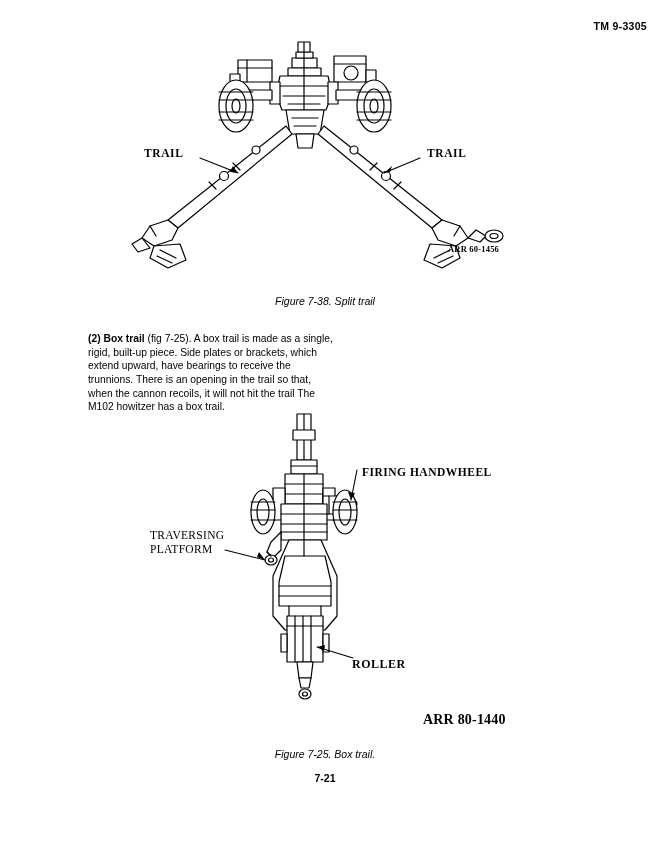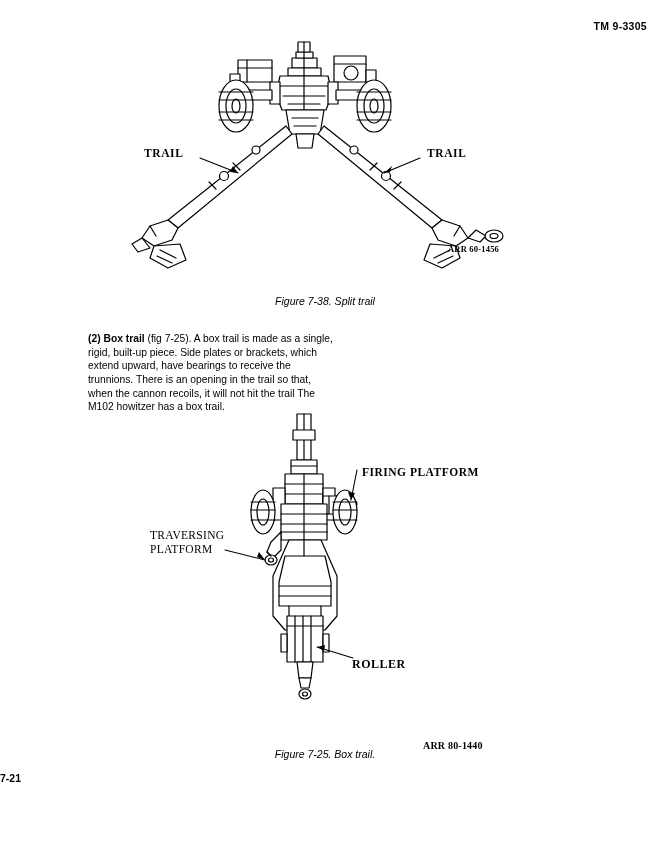--- a/index.html
+++ b/index.html
@@ -130,42 +130,43 @@
     left: 352px;
     top: 657px;
     font-size: 12px;
     font-weight: bold;
     letter-spacing: 0.5px;
     font-family: "Liberation Serif", serif;
   }
   .code-2 {
     position: absolute;
     left: 423px;
-    top: 740px;
-    font-size: 10px;
+    top: 712px;
+    font-size: 14px;
     font-weight: bold;
     font-family: "Liberation Serif", serif;
     letter-spacing: 0.2px;
   }
   .fig2-caption {
     position: absolute;
     left: 0;
     top: 735px;
     width: 650px;
     text-align: center;
     font-size: 10.5px;
     font-style: italic;
     font-family: "Liberation Sans", sans-serif;
     margin-top: 13px;
   }
   .page-number {
     position: absolute;
     left: 0;
     top: 772px;
     width: 650px;
+    text-align: center;
     font-size: 10.5px;
     font-weight: bold;
     font-family: "Liberation Sans", sans-serif;
   }
 </style>
 </head>
 <body>
 
 <div class="page">
 
@@ -344,21 +345,21 @@
 
         <path d="M40 150 L80 160" stroke-width="1.1"></path>
         <path d="M80 160 L72 157 L74 152 Z" fill="#000" stroke="none"></path>
 
         <path d="M168 258 L132 247" stroke-width="1.1"></path>
         <path d="M132 247 L140 245 L139 251 Z" fill="#000" stroke="none"></path>
       </g>
     </svg>
   </div>
 
-  <div class="label-firing">FIRING PLATFORM</div>
+  <div class="label-firing">FIRING HANDWHEEL</div>
   <div class="label-traversing">
     <span>TRAVERSING</span><br>
     <span>PLATFORM</span>
   </div>
   <div class="label-roller">ROLLER</div>
   <div class="code-2">ARR 80-1440</div>
 
   <div class="fig2-caption">Figure 7-25.  Box trail.</div>
 
   <div class="page-number">7-21</div>

